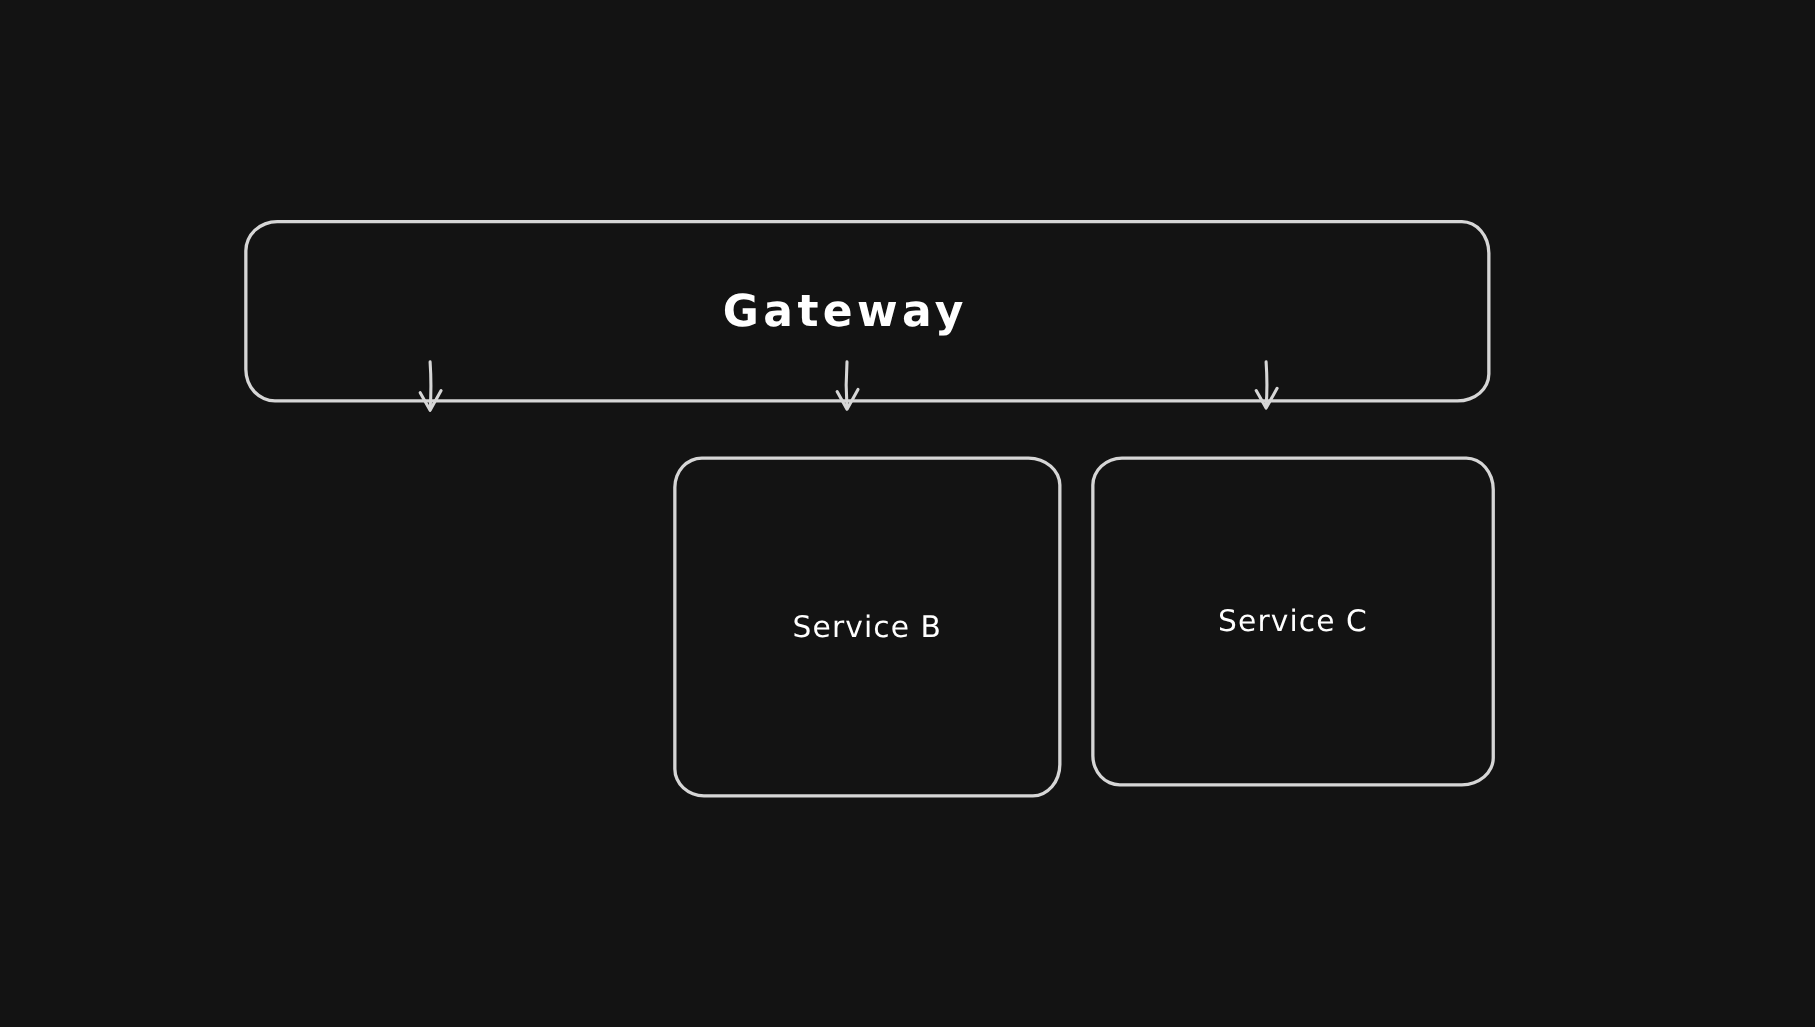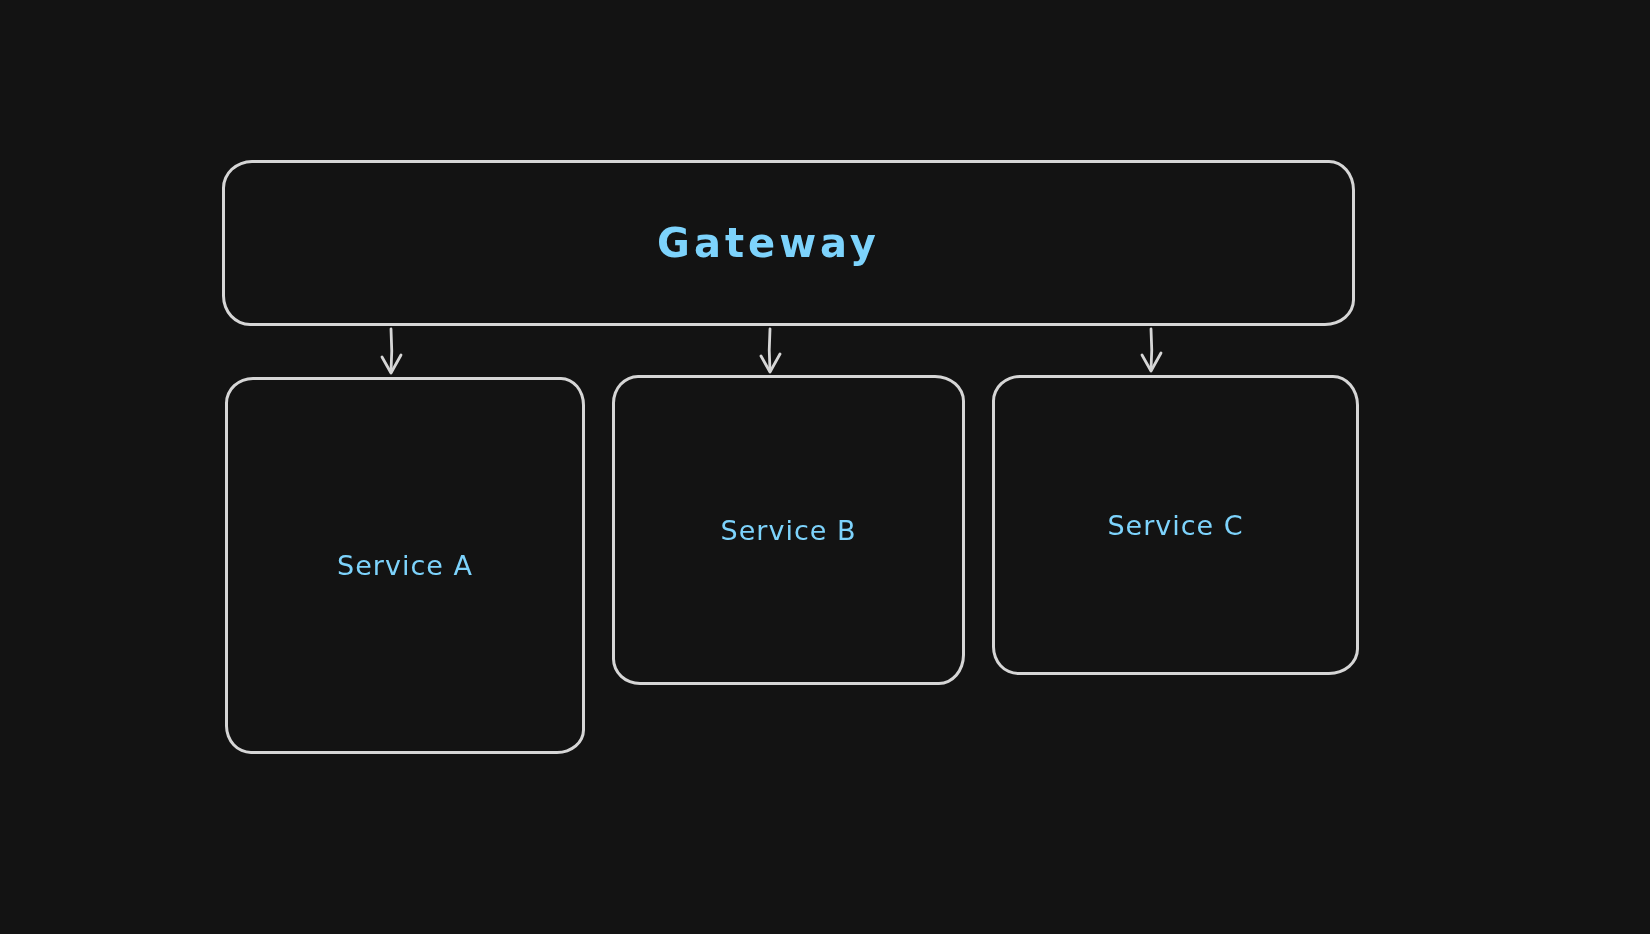--- a/index.html
+++ b/index.html
@@ -13,25 +13,26 @@
     height: 934px;
     background: #131313;
     overflow: hidden;
     font-family: "DejaVu Sans", sans-serif;
   }
   .node {
     position: absolute;
     box-sizing: border-box;
     border: 3px solid #d6d6d6;
     background: transparent;
-    color: #7dd3fc;
+    color: #ffffff;
     display: flex;
     align-items: center;
     justify-content: center;
     text-align: center;
+    margin-top: 40px;
   }
   
   .node-gateway {
     left: 222px; top: 160px;
     width: 1133px; height: 166px;
     border-radius: 30px 26px 30px 28px / 28px 30px 26px 30px;
     font-size: 40px;
     font-weight: bold;
     letter-spacing: 4px;
   }
@@ -69,23 +70,20 @@
 </style>
 </head>
 <body>
 
 <div class="canvas">
 
   <div class="node node-gateway">
     <span class="gateway-label">Gateway</span>
   </div>
 
-  <div class="node node-service-a">
-    <span class="service-label">Service A</span>
-  </div>
 
   <div class="node node-service-b">
     <span class="service-label">Service B</span>
   </div>
 
   <div class="node node-service-c">
     <span class="service-label">Service C</span>
   </div>
 
   <svg class="arrow-layer" width="1650" height="934" viewBox="0 0 1650 934" xmlns="http://www.w3.org/2000/svg">

